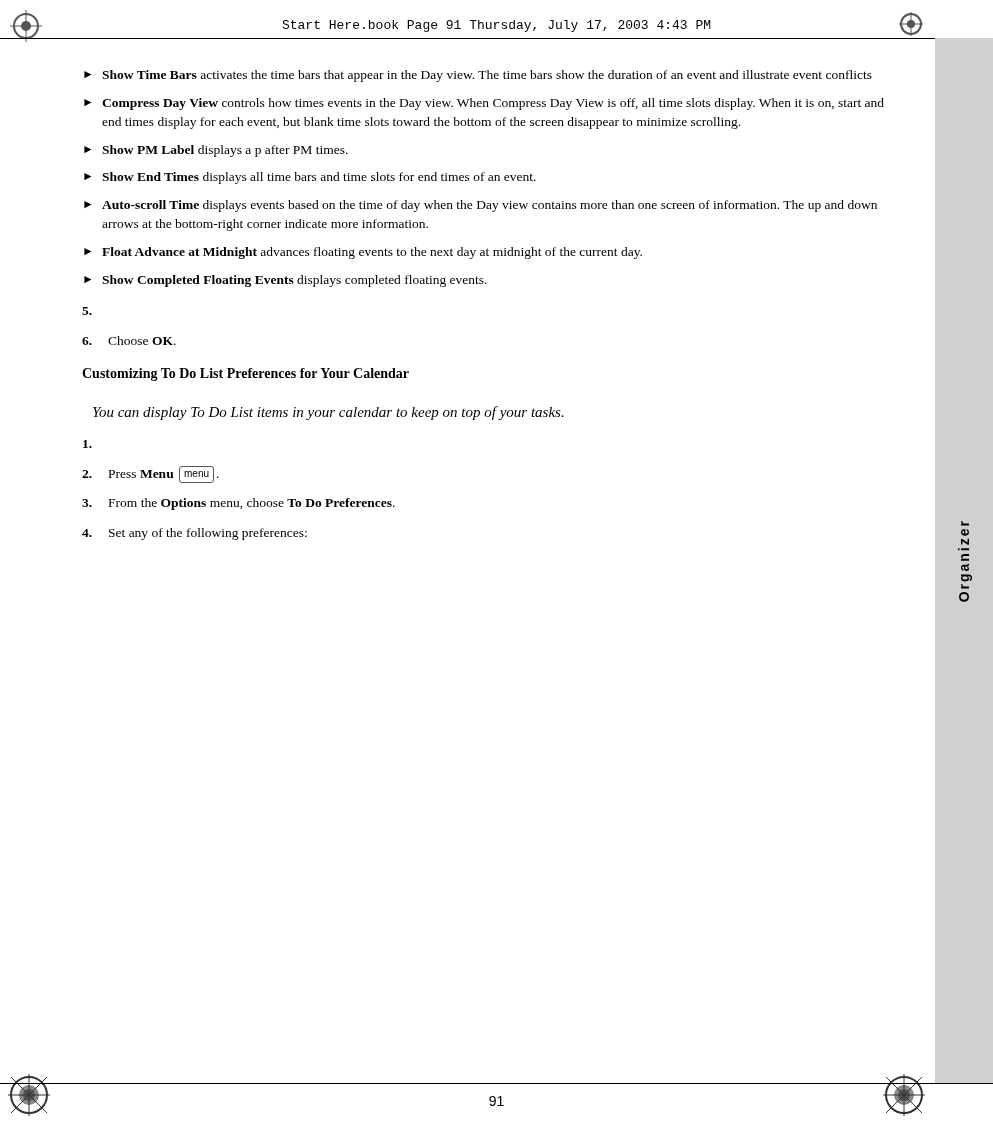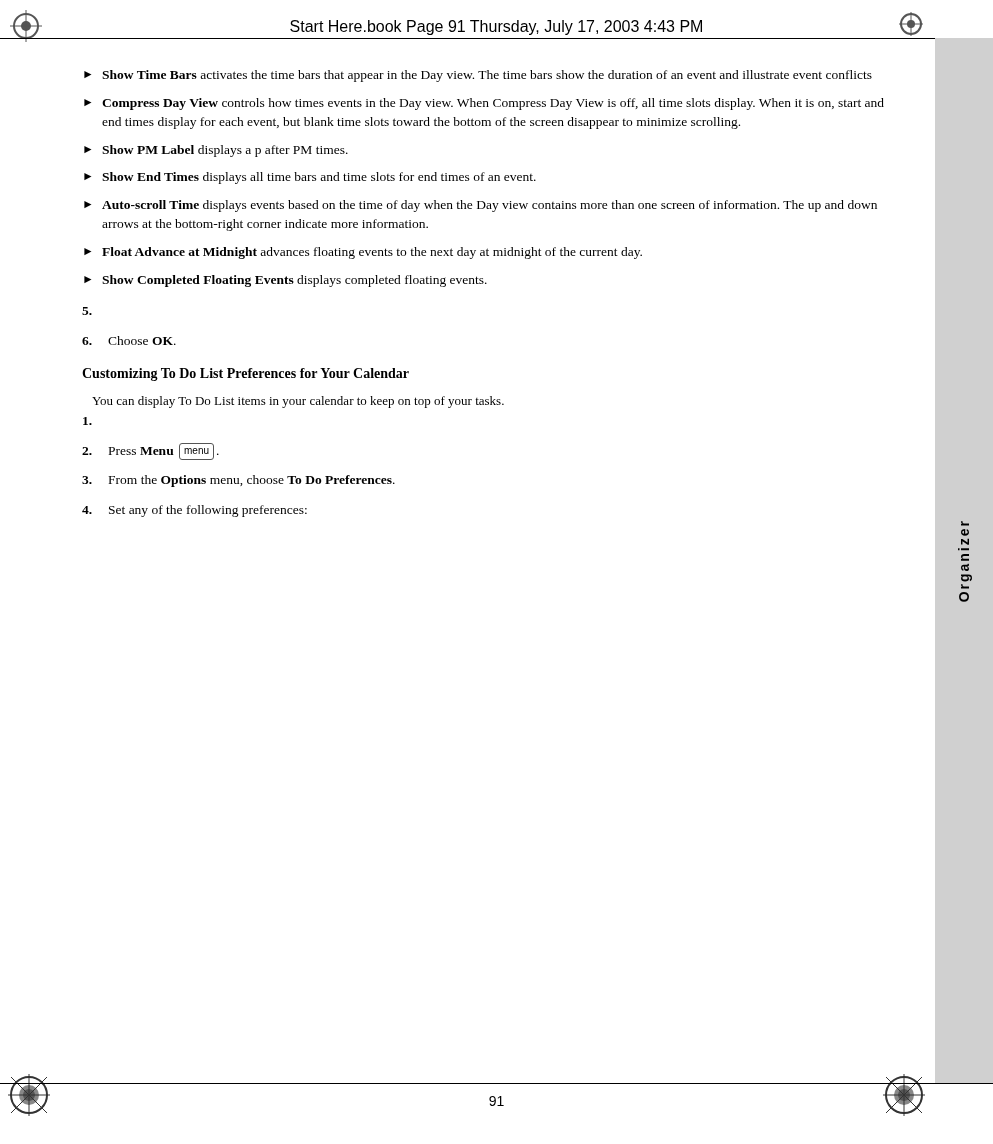--- a/index.html
+++ b/index.html
@@ -23,24 +23,24 @@
       right: 0;
       height: 1px;
       background: #000;
     }
 
     .header-text {
       position: absolute;
       top: 18px;
       left: 50%;
       transform: translateX(-50%);
-      font-size: 16px;
+      font-size: 13px;
       color: #000;
       white-space: nowrap;
-      font-family: Liberation Sans, sans-serif;
+      font-family: Liberation Mono, monospace;
     }
 
     
     .footer-bar {
       position: absolute;
       bottom: 60px;
       left: 0;
       right: 0;
       height: 1px;
       background: #000;
@@ -140,27 +140,29 @@
     .step-text {
       font-size: 13.5px;
       line-height: 1.45;
     }
 
     
     .section-heading {
       font-size: 14px;
       font-weight: bold;
       margin-top: 16px;
+      margin-bottom: 20px;
+    }
+
+    .section-intro {
+      font-size: 15px;
       margin-bottom: 10px;
-    }
-
-    .section-intro {
-      font-size: 13px;
       line-height: 1.45;
       padding-left: 10px;
+      font-style: italic;
     }
 
     
     .inline-icon {
       display: inline-block;
       width: 16px;
       height: 16px;
       border: 1px solid #555;
       border-radius: 50%;
       vertical-align: middle;

